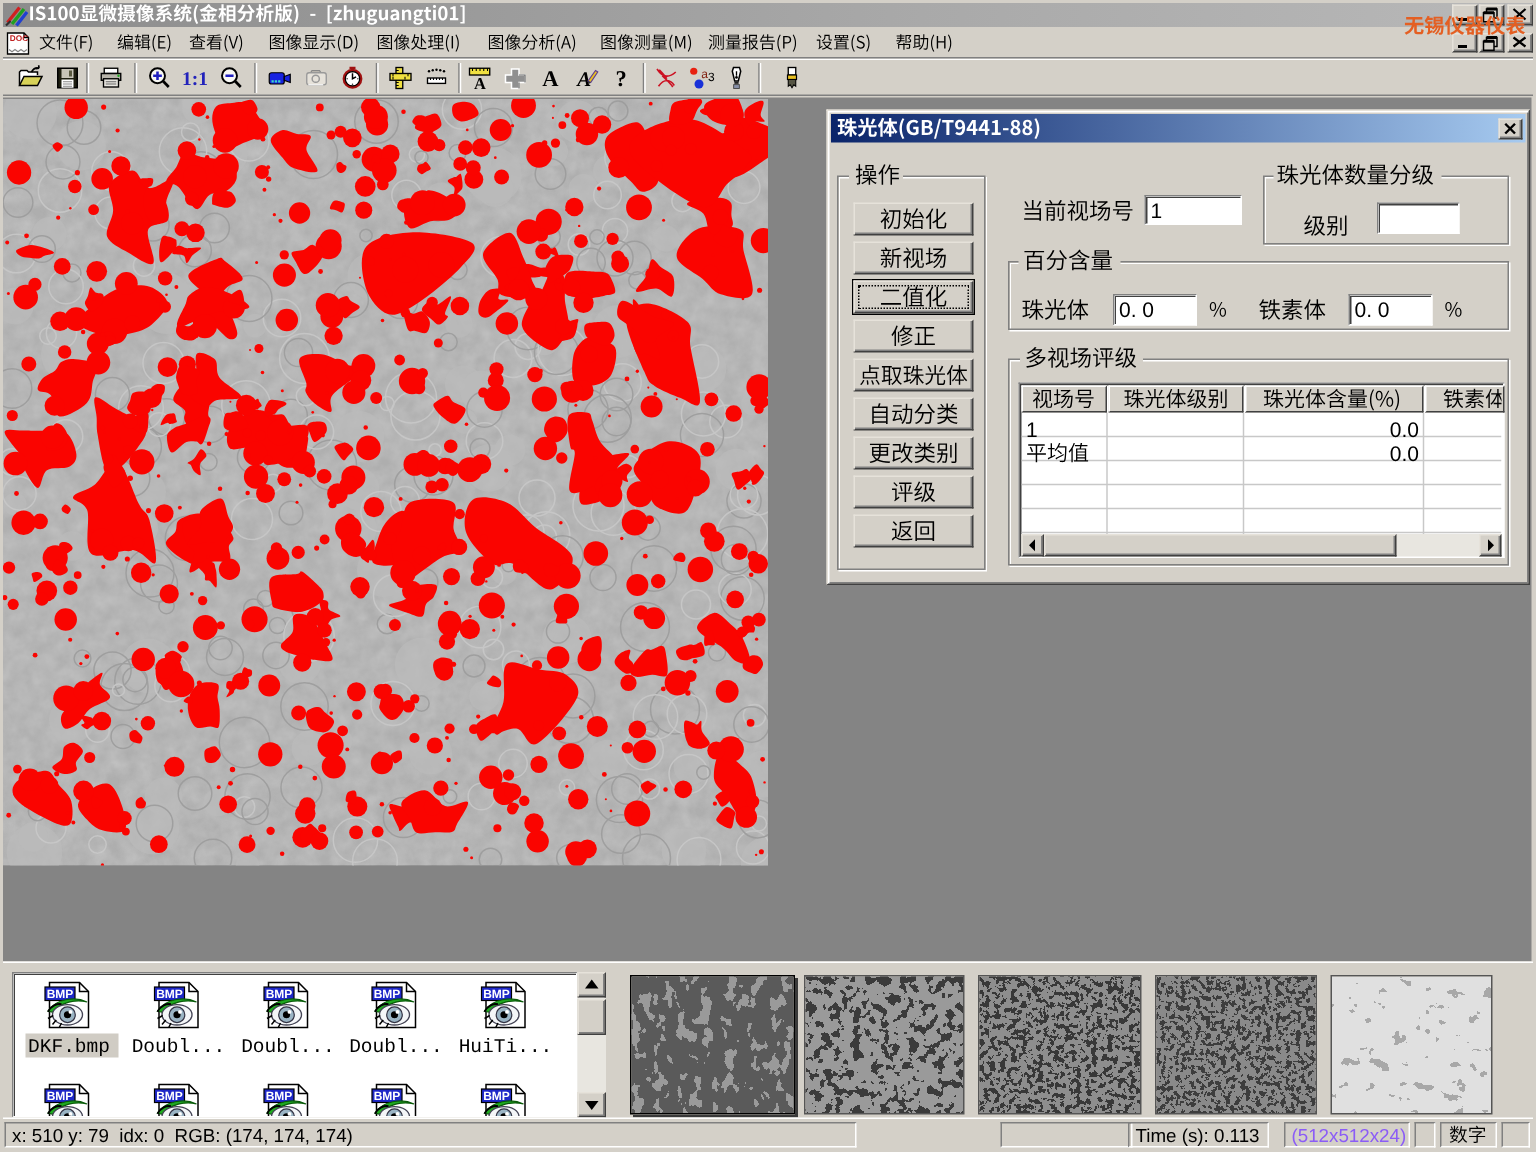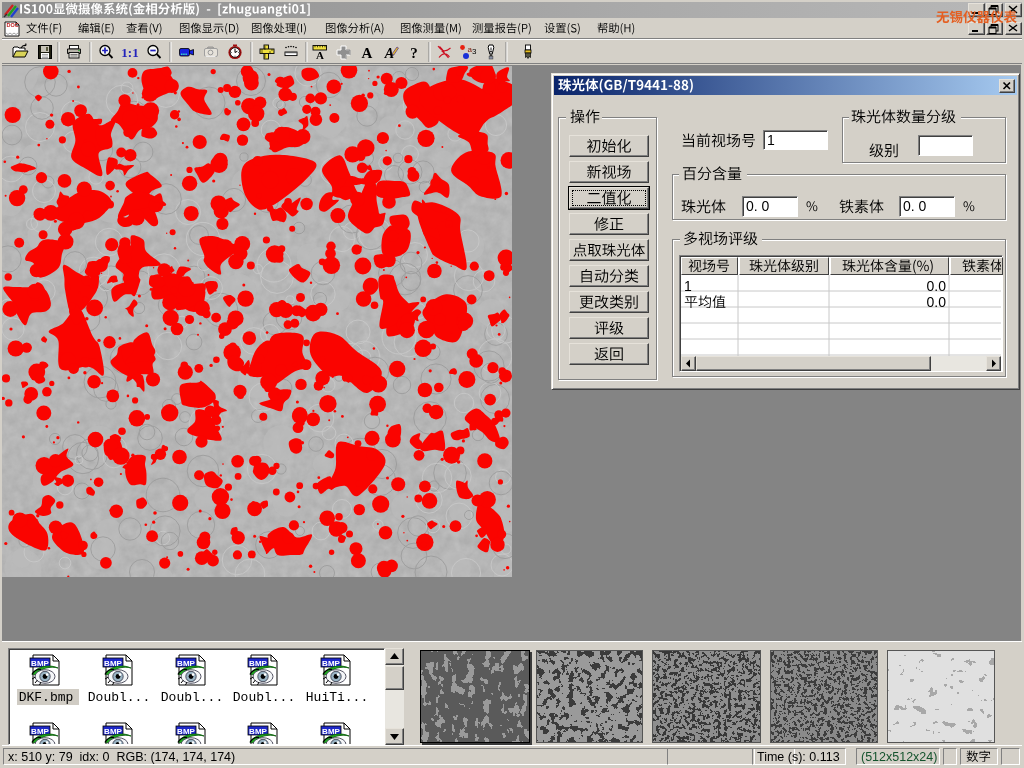--- a/index.html
+++ b/index.html
@@ -1263,24 +1263,24 @@
       <rect width="100%" height="100%" filter="url(#tb4)"></rect>
     </svg>
   </div>
 <div class="abs" style="left:887px;top:650px;width:108px;height:93px;border:1px solid #555;">
     <svg width="106" height="91" style="display:block">
       <rect width="100%" height="100%" fill="#e0e0e0"></rect>
       <rect width="100%" height="100%" filter="url(#tb5)"></rect>
     </svg>
   </div>
 <div class="abs" style="left:2px;top:745px;width:1020px;height:21px;background:#d4d0c8;border-top:1px solid #fff"></div>
-<div class="abs" style="left:3px;top:748px;width:792px;height:17px;border:1px solid;border-color:#808080 #fff #fff #808080;padding:1px 4px;font-size:12.5px;color:#000;white-space:nowrap;overflow:hidden">x: 510 y: 79&nbsp; idx: 0&nbsp; RGB: (174, 174, 174)</div>
+<div class="abs" style="left:3px;top:748px;width:568px;height:17px;border:1px solid;border-color:#808080 #fff #fff #808080;padding:1px 4px;font-size:12.5px;color:#000;white-space:nowrap;overflow:hidden">x: 510 y: 79&nbsp; idx: 0&nbsp; RGB: (174, 174, 174)</div>
 <div class="abs" style="left:667px;top:748px;width:88px;height:17px;border:1px solid;border-color:#808080 #fff #fff #808080;padding:1px 4px;font-size:12.5px;color:#000;white-space:nowrap;overflow:hidden"></div>
 <div class="abs" style="left:752px;top:748px;width:94px;height:17px;border:1px solid;border-color:#808080 #fff #fff #808080;padding:1px 4px;font-size:12.5px;color:#000;white-space:nowrap;overflow:hidden">Time (s): 0.113</div>
-<div class="abs" style="left:856px;top:748px;width:84px;height:17px;border:1px solid;border-color:#808080 #fff #fff #808080;padding:1px 4px;font-size:12.5px;color:#14532d;white-space:nowrap;overflow:hidden">(512x512x24)</div>
+<div class="abs" style="left:856px;top:748px;width:84px;height:17px;border:1px solid;border-color:#808080 #fff #fff #808080;padding:1px 4px;font-size:12.5px;color:#8b5cf6;white-space:nowrap;overflow:hidden">(512x512x24)</div>
 <div class="abs" style="left:943px;top:748px;width:14px;height:17px;border:1px solid;border-color:#808080 #fff #fff #808080;padding:1px 4px;font-size:12.5px;color:#000;white-space:nowrap;overflow:hidden"></div>
 <div class="abs" style="left:960px;top:748px;width:38px;height:17px;border:1px solid;border-color:#808080 #fff #fff #808080;padding:1px 4px;font-size:12.5px;color:#000;white-space:nowrap;overflow:hidden"></div>
 <div class="abs" style="left:1001px;top:748px;width:19px;height:17px;border:1px solid;border-color:#808080 #fff #fff #808080;padding:1px 4px;font-size:12.5px;color:#000;white-space:nowrap;overflow:hidden"></div>
 <div class="abs" style="left:551px;top:73px;width:469px;height:317px;background:#d4d0c8;border:1px solid;border-color:#e6e2da #404040 #404040 #e6e2da;box-shadow:inset 1px 1px 0 #fff,inset -1px -1px 0 #808080"></div>
 <div class="abs" style="left:554px;top:76px;width:463px;height:19px;background:linear-gradient(90deg,#0a246a,#a6caf0)"></div>
 <div class="abs btn" style="left:999px;top:79px;width:16px;height:14px"></div>
 <svg class="abs" style="left:999px;top:79px" width="16" height="14">
     <path d="M4.5 3.5 L11 10 M11 3.5 L4.5 10" stroke="#000" stroke-width="1.6"></path>
   </svg>
 <div class="abs" style="left:558px;top:117px;width:99px;height:263px;border:1px solid #808080;box-shadow:inset 1px 1px 0 #fff,1px 1px 0 #fff"></div>

